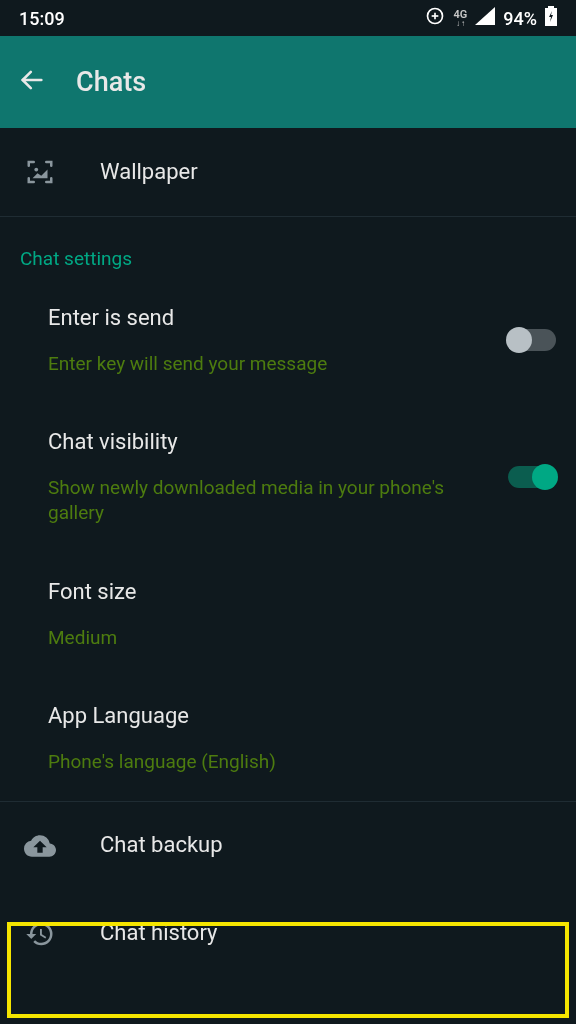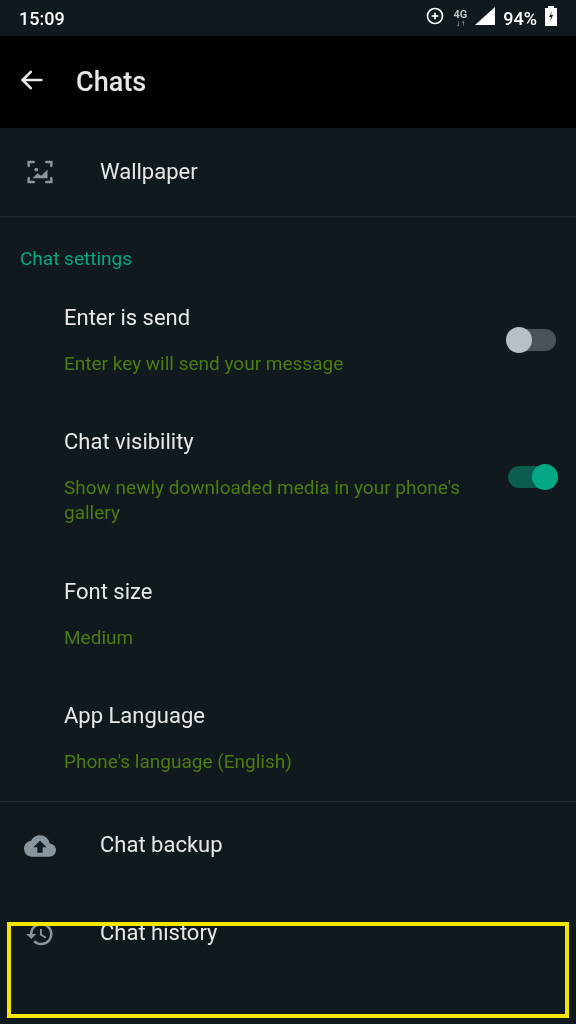--- a/index.html
+++ b/index.html
@@ -39,42 +39,42 @@
       color: #c8c8c8;
     }
     .status-4g-arrows {
       display: flex;
       gap: 1px;
       font-size: 8px;
     }
     
     
     .app-bar {
-      background: #000000;
+      background: #0f766e;
       height: 92px;
       display: flex;
       align-items: center;
       padding: 0 18px;
       gap: 30px;
     }
     .app-bar-title {
       font-size: 27px;
       font-weight: 500;
       color: #e8e8e8;
     }
     
     
     .list-item {
       display: flex;
       align-items: center;
       padding: 26px 20px;
       gap: 40px;
       min-height: 88px;
     }
-    .list-item.indented { padding-left: 64px; }
+    .list-item.indented { padding-left: 48px; }
     .list-item-icon {
       width: 40px;
       display: flex;
       justify-content: center;
     }
     .list-item-content {
       flex: 1;
       min-width: 0;
     }
     .list-item-title {

